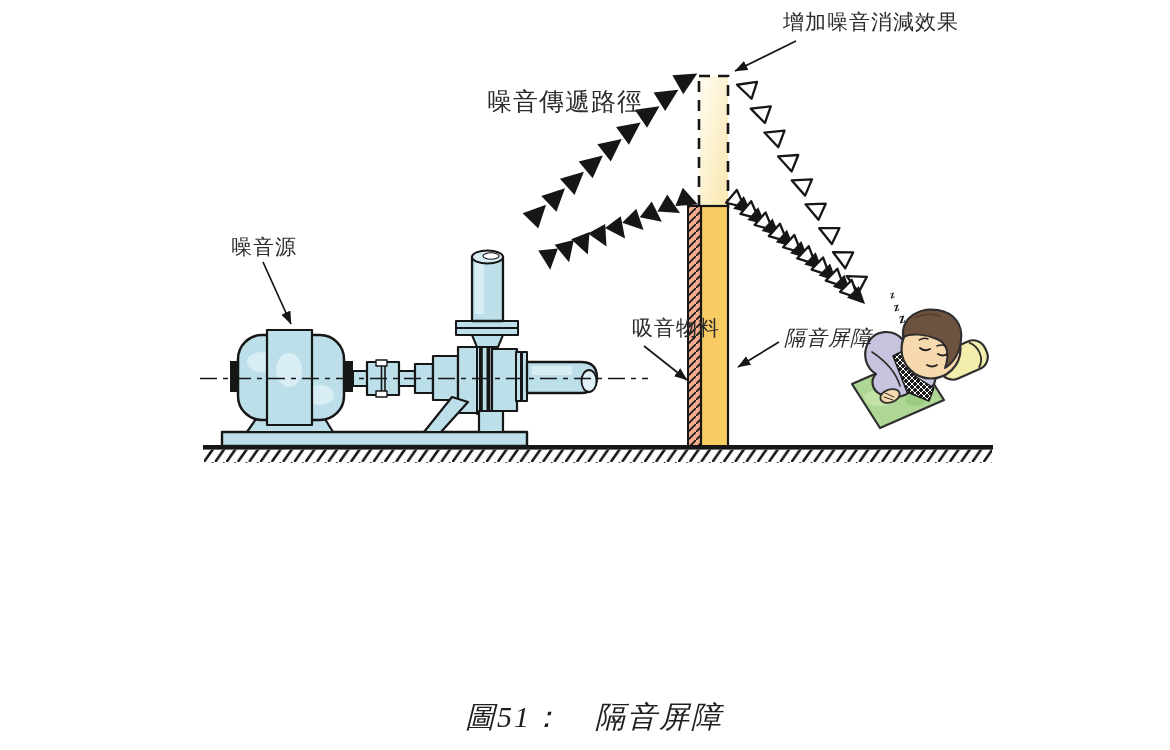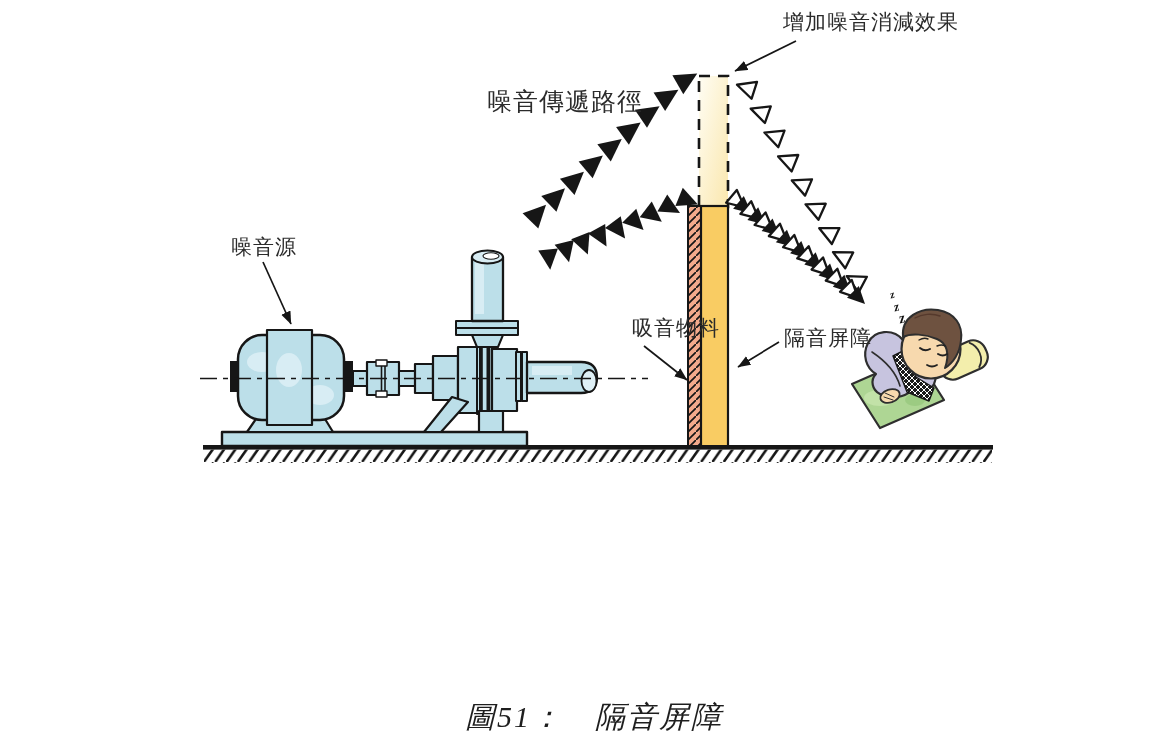--- a/index.html
+++ b/index.html
@@ -188,21 +188,21 @@
     <line x1="779" y1="342" x2="738" y2="367" marker-end="url(#arr)"></line>
   </g>
 </svg>
 
 <div class="lbl" style="left:783px;top:11px;">
   <div>增加噪音消減效果</div>
 </div>
 <div class="lbl lbl-noise-path" style="left:487px;top:90px;">噪音傳遞路徑</div>
 <div class="lbl" style="left:231px;top:236px;text-align:right;">噪音源</div>
 <div class="lbl" style="left:592px;top:317px;margin-left:40px;">吸音物料</div>
-<div class="lbl" style="left:784px;top:327px;">隔音屏障</div>
+<div class="lbl" style="left:784px;top:327px;font-style:italic;">隔音屏障</div>
 
 <span class="zzz" style="left:890px;top:288px;font-size:11px;">z</span>
 <span class="zzz" style="left:894px;top:299px;font-size:13px;">z</span>
 <span class="zzz" style="left:899px;top:310px;font-size:15px;">z</span>
 
 <div class="caption">圖51：　隔音屏障</div>
 
 </div>
 
 </body></html>

